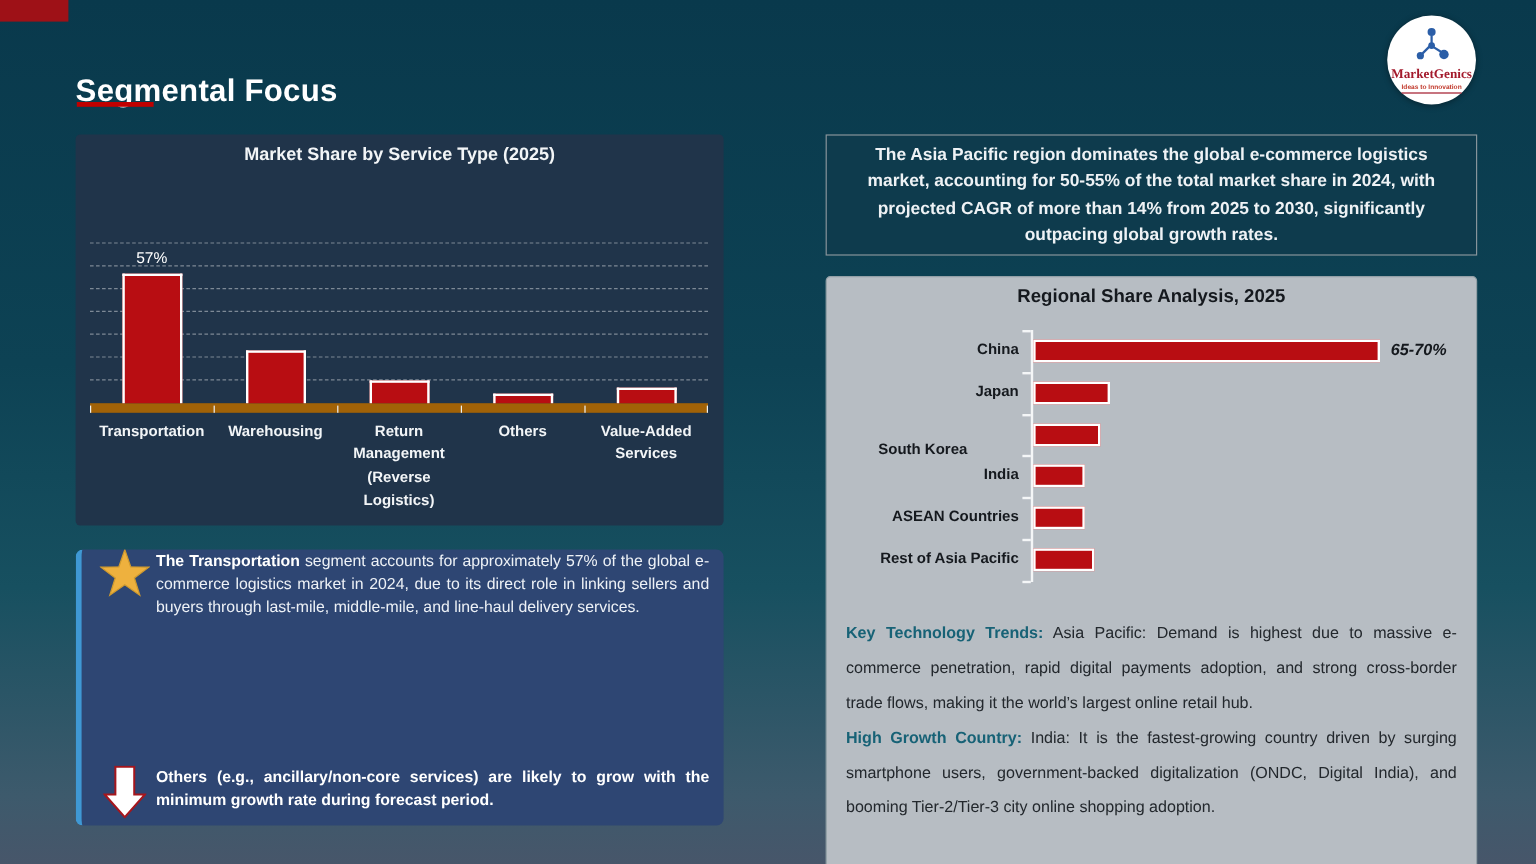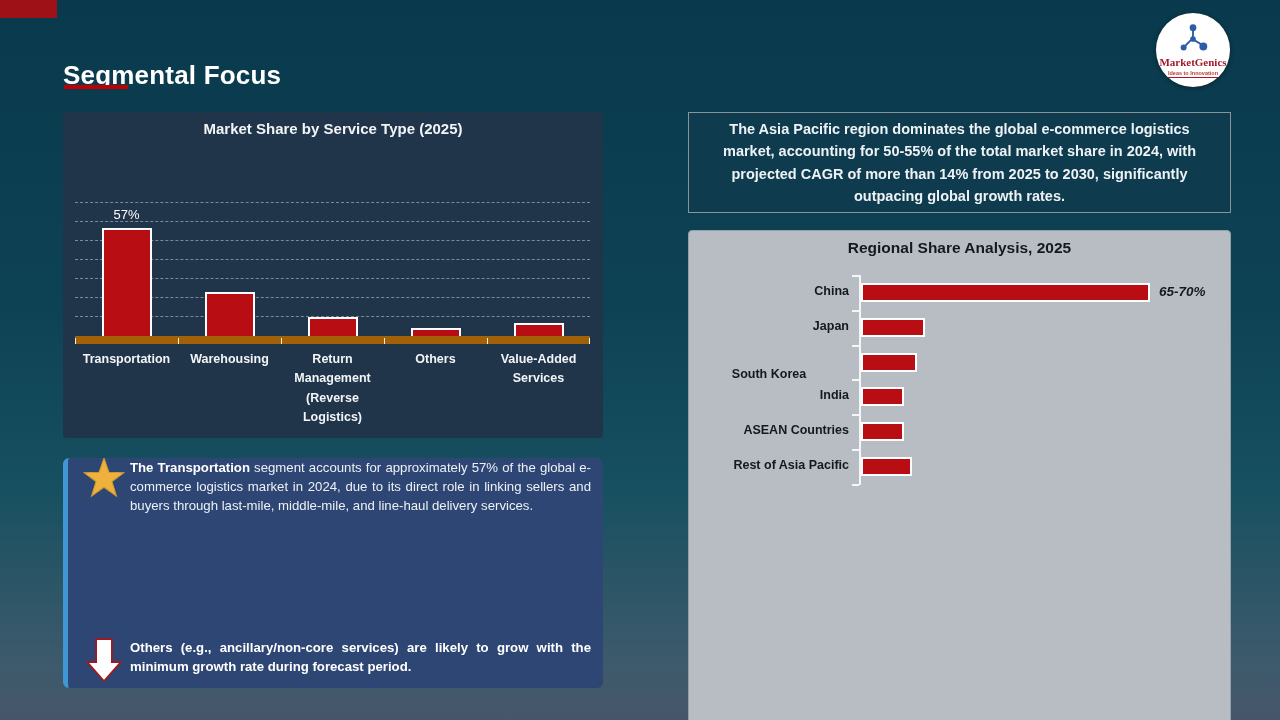--- a/index.html
+++ b/index.html
@@ -162,16 +162,22 @@
         <div class="reg-cat" style="top: 136px; text-align: center;">South Korea</div>
         <div class="reg-bar" style="top: 121.6px; width: 55.6593px;"></div>
         <div class="reg-cat" style="top: 157.4px;">India</div>
         <div class="reg-bar" style="top: 156.4px; width: 42.8148px;"></div>
         <div class="reg-cat" style="top: 192.2px;">ASEAN Countries</div>
         <div class="reg-bar" style="top: 191.2px; width: 42.8148px;"></div>
         <div class="reg-cat" style="top: 227px;">Rest of Asia Pacific</div>
         <div class="reg-bar" style="top: 226px; width: 51.3778px;"></div>
       </div>
     <div class="reg-notes">
+      <div class="reg-note">
+        <span class="lead">Key Technology Trends:</span><span> Asia Pacific: Demand is highest due to massive e-commerce penetration, rapid digital payments adoption, and strong cross-border trade flows, making it the world’s largest online retail hub.</span>
+      </div>
+      <div class="reg-note">
+        <span class="lead">High Growth Country:</span><span> India: It is the fastest-growing country driven by surging smartphone users, government-backed digitalization (ONDC, Digital India), and booming Tier-2/Tier-3 city online shopping adoption.</span>
+      </div>
     </div>
   </div>
 
 </div>
 
 </body></html>

